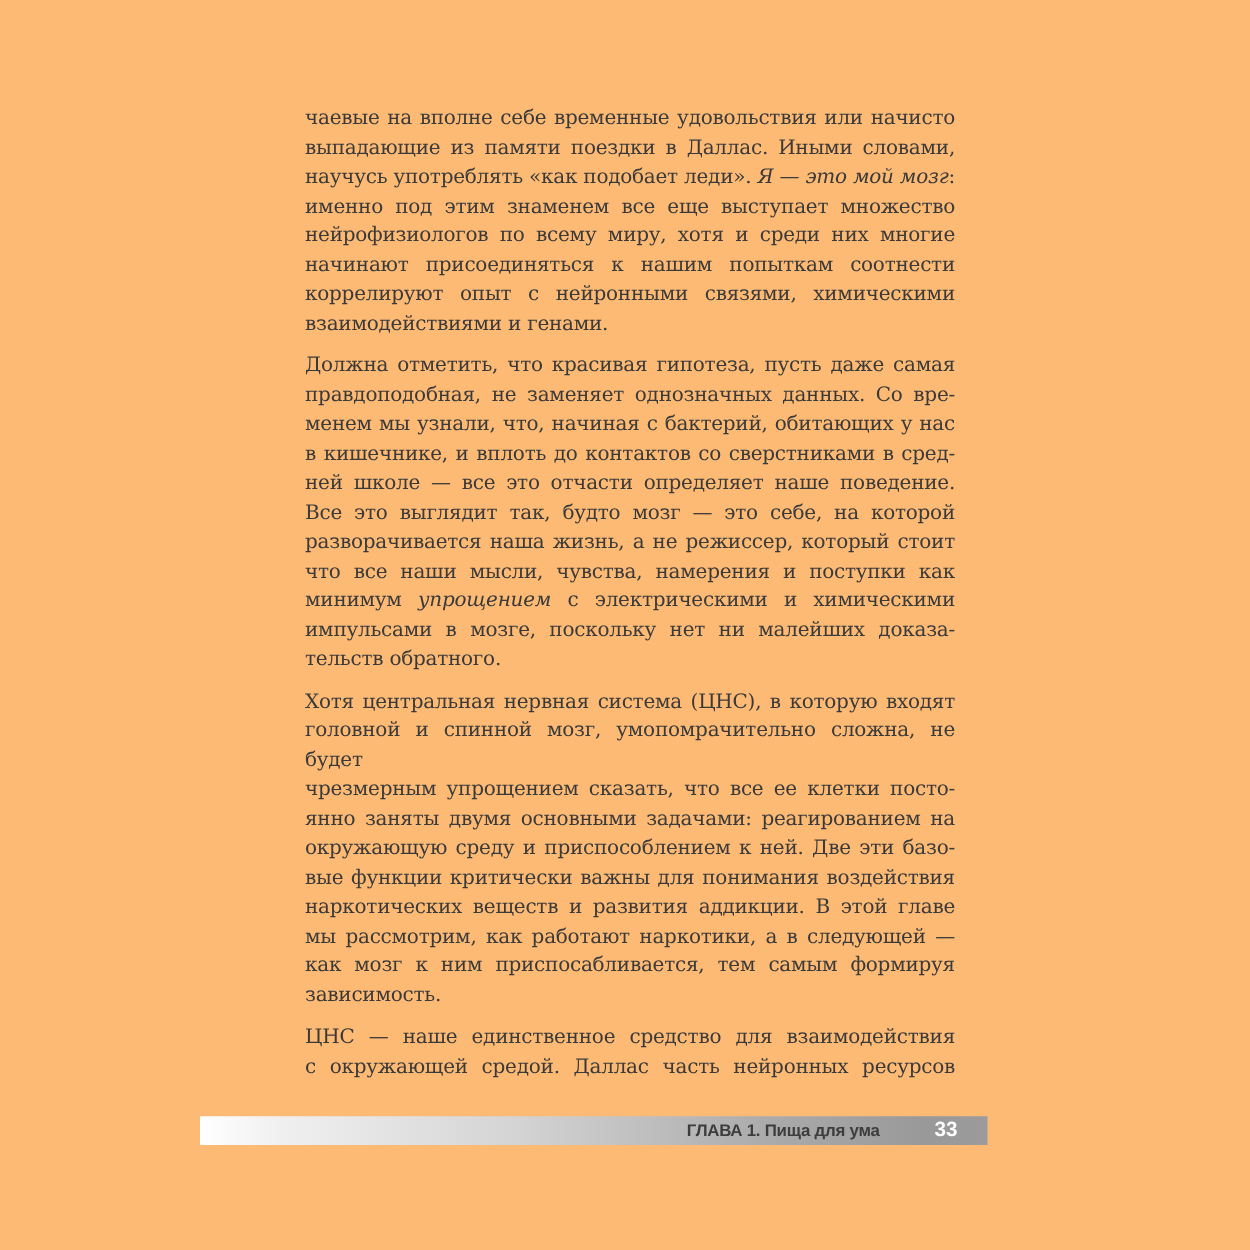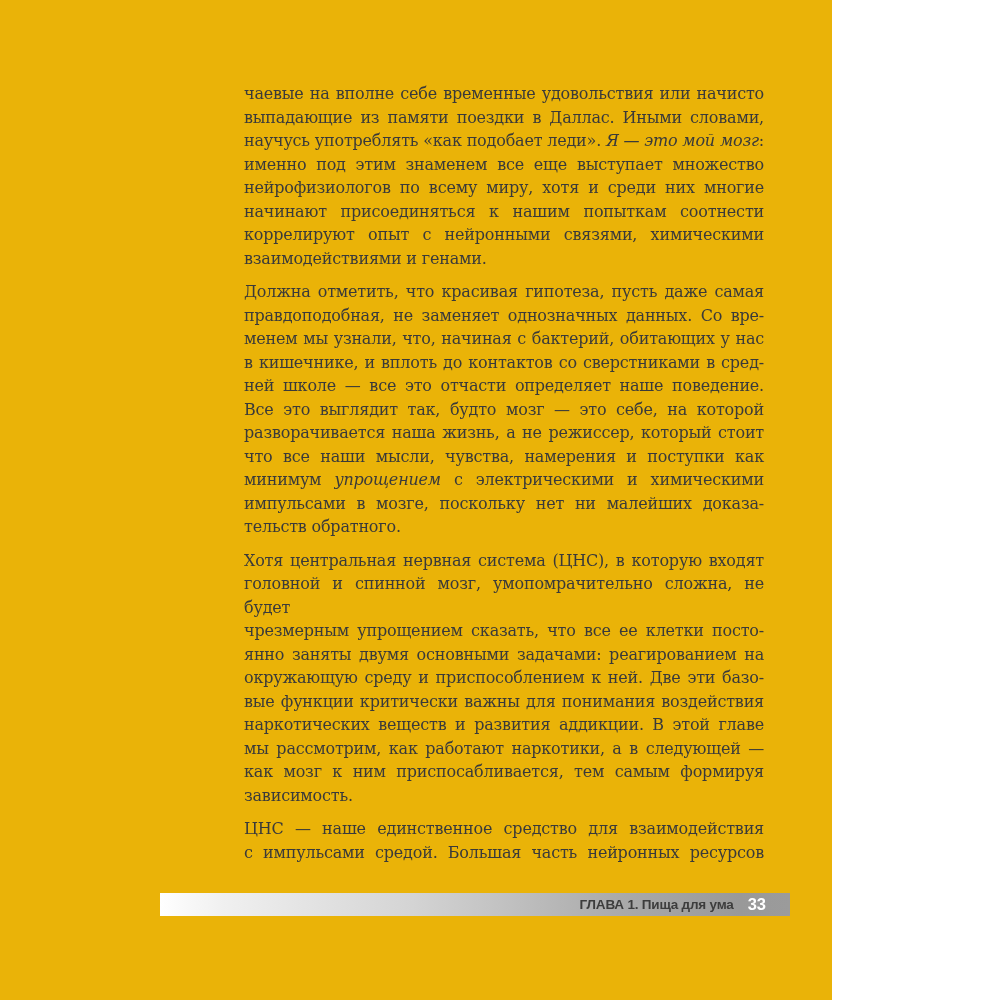--- a/index.html
+++ b/index.html
@@ -1,22 +1,22 @@
 <!DOCTYPE html>
 <html><head>
 <meta charset="utf-8">
 <style>
   * { margin: 0; padding: 0; box-sizing: border-box; }
   html, body { width: 1000px; height: 1000px; }
   body { background: #ffffff; }
   .page {
     position: relative;
-    width: 832px;
+    width: 1000px;
     height: 1000px;
-    background: #eab308;
+    background: #fdba74;
     overflow: hidden;
     font-family: "DejaVu Serif", serif;
     color: #3a3a3a;
   }
   .text-column {
     position: absolute;
     left: 244px;
     top: 82px;
     width: 520px;
   }
@@ -47,21 +47,21 @@
   .footer-chapter {
     font-weight: bold;
     font-size: 13.5px;
     color: #3d3d3d;
     letter-spacing: -0.2px;
   }
   .footer-pagenum {
     font-weight: bold;
     font-size: 16.5px;
     color: #ffffff;
-    margin-left: 14px;
+    margin-left: 44px;
     margin-right: 24px;
   }
 </style>
 </head>
 <body>
 
 <div class="page">
 
   <main class="text-column">
 
@@ -98,21 +98,21 @@
       <span class="line">окружающую среду и приспособлением к ней. Две эти базо-</span>
       <span class="line">вые функции критически важны для понимания воздействия</span>
       <span class="line">наркотических веществ и развития аддикции. В этой главе</span>
       <span class="line">мы рассмотрим, как работают наркотики, а в следующей —</span>
       <span class="line">как мозг к ним приспосабливается, тем самым формируя</span>
       <span class="line para-end">зависимость.</span>
     </p>
 
     <p class="para">
       <span class="line">ЦНС — наше единственное средство для взаимодействия</span>
-      <span class="line">с импульсами средой. Большая часть нейронных ресурсов</span>
+      <span class="line">с окружающей средой. Даллас часть нейронных ресурсов</span>
     </p>
 
   </main>
 
   <footer class="footer-bar">
     <span class="footer-chapter">ГЛАВА 1. Пища для ума</span>
     <span class="footer-pagenum">33</span>
   </footer>
 
 </div>

